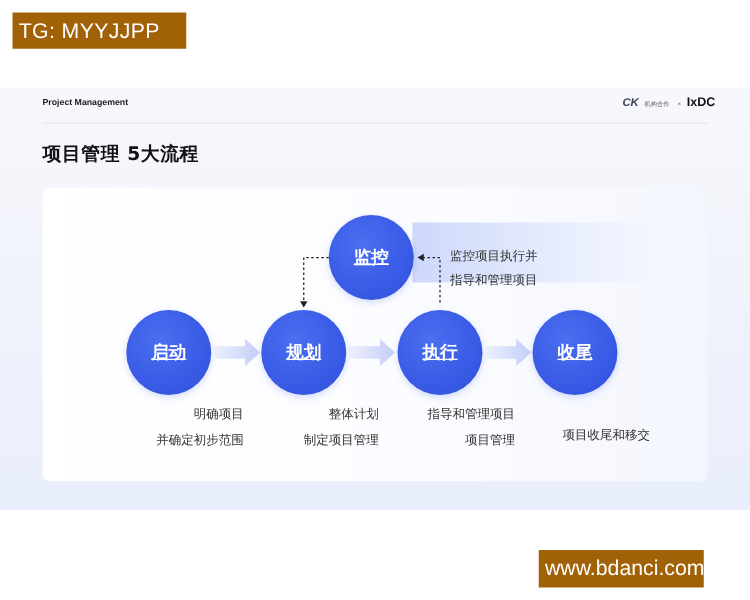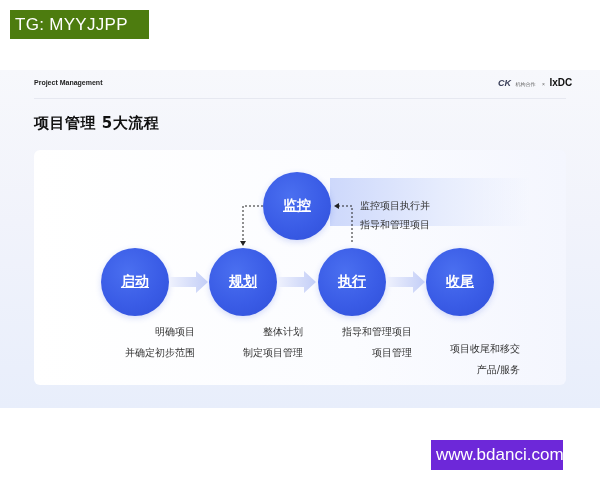--- a/index.html
+++ b/index.html
@@ -1,21 +1,21 @@
 <!DOCTYPE html>
 <html><head>
 <meta charset="utf-8">
 <style>
   html, body { margin:0; padding:0; }
   body { width:600px; height:480px; background:#ffffff; position:relative; overflow:hidden;
          font-family:"DejaVu Sans", sans-serif; }
-  .wm-tl { position:absolute; left:10px; top:10px; width:139px; height:29px; background:#4d7c0f;
+  .wm-tl { position:absolute; left:10px; top:10px; width:139px; height:29px; background:#a16207;
            color:#fff; font-family:"Liberation Sans", sans-serif; font-size:17px; line-height:29px;
            padding-left:5px; box-sizing:border-box; letter-spacing:0.3px; }
-  .wm-br { position:absolute; left:431px; top:440px; width:132px; height:30px; background:#6d28d9;
+  .wm-br { position:absolute; left:431px; top:440px; width:132px; height:30px; background:#a16207;
            color:#fff; font-family:"Liberation Sans", sans-serif; font-size:17px; line-height:30px;
            padding-left:5px; box-sizing:border-box; }
   .slide { position:absolute; left:0; top:70px; width:600px; height:338px;
            background:linear-gradient(180deg,#f7f8fc 0%,#f1f3fb 45%,#e8eefb 100%); }
   .hdr { position:absolute; left:34px; top:9px; font-size:7px; font-weight:bold; color:#222;
          font-family:"Liberation Sans", sans-serif; }
   .hdr-line { position:absolute; left:34px; top:28px; width:532px; height:1px; background:#e6e8f0; }
   .logo { position:absolute; left:498px; top:7px; font-size:9px; color:#333; font-family:"Liberation Sans", sans-serif; }
   .logo .ck { font-style:italic; font-weight:bold; color:#3a3f59; }
   .logo .small { font-size:5px; color:#666; margin:0 2px; }
@@ -95,17 +95,16 @@
   <div class="desc" style="left:183px;top:251px;">
     <div>整体计划</div>
     <div>制定项目管理</div>
   </div>
   <div class="desc" style="left:292px;top:251px;">
     <div>指导和管理项目</div>
     <div>项目管理</div>
   </div>
   <div class="desc" style="left:400px;top:268px;">
     <div>项目收尾和移交</div>
-    <div>产品/服务</div>
   </div>
 </div>
 
 <div class="wm-br">www.bdanci.com</div>
 
 </body></html>

